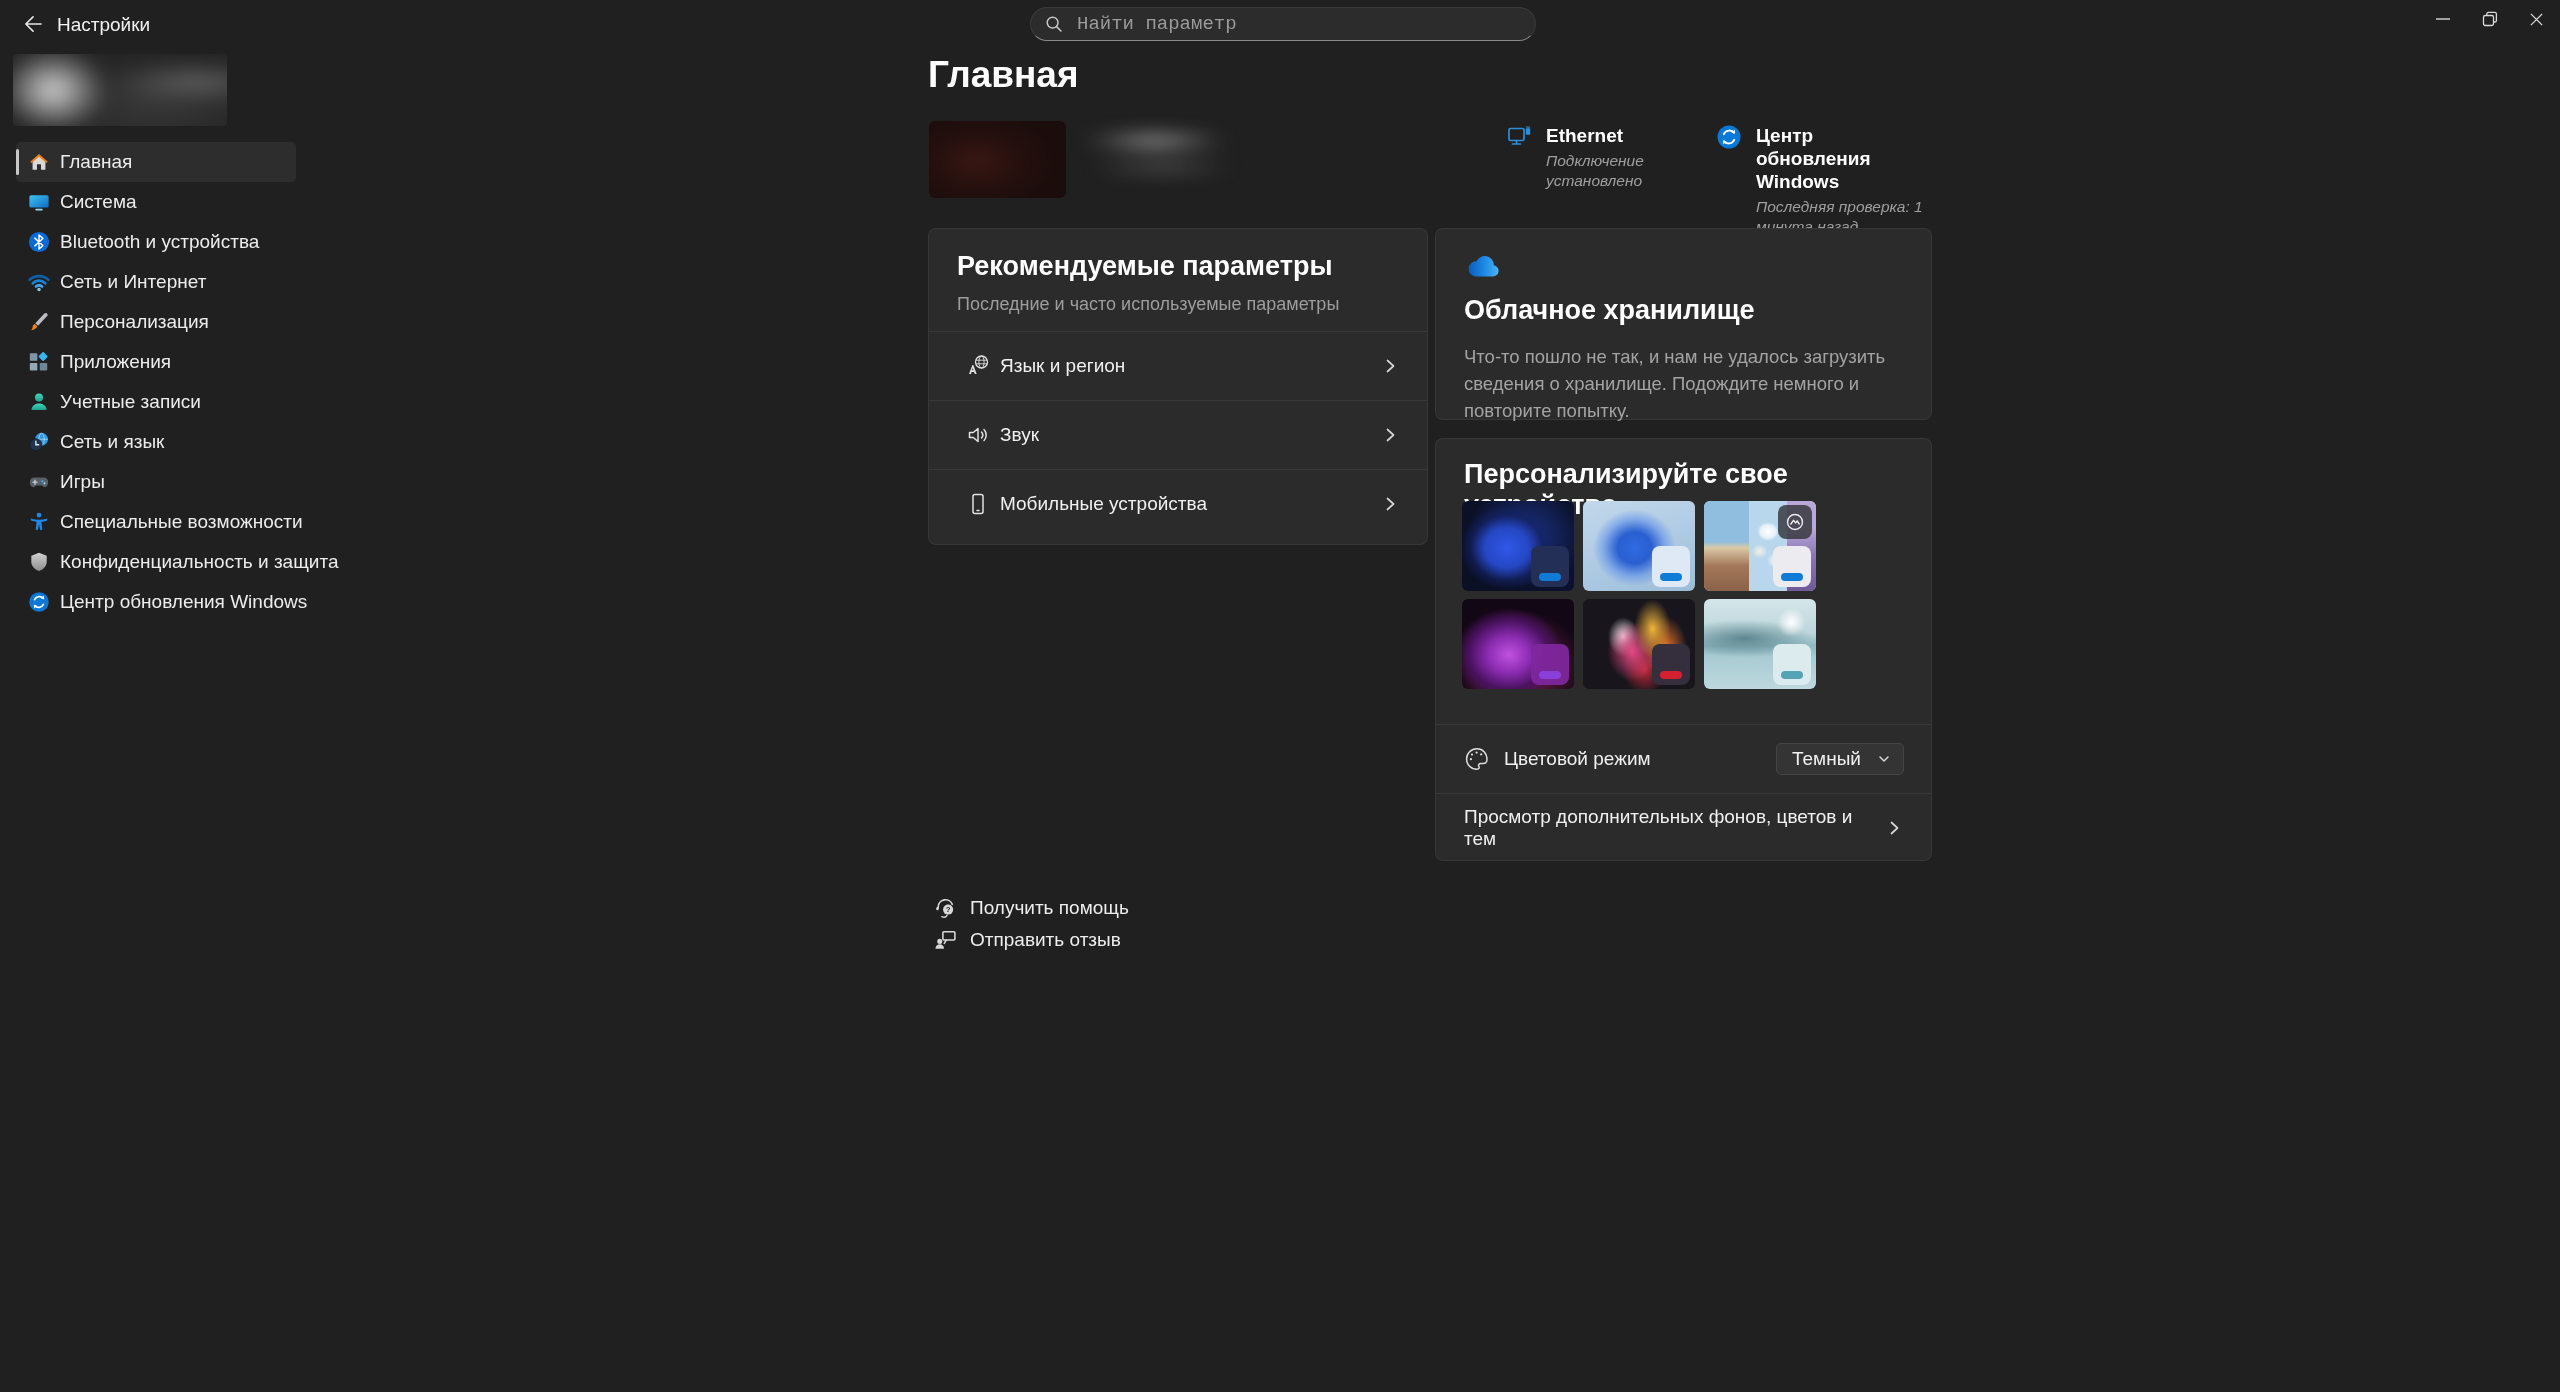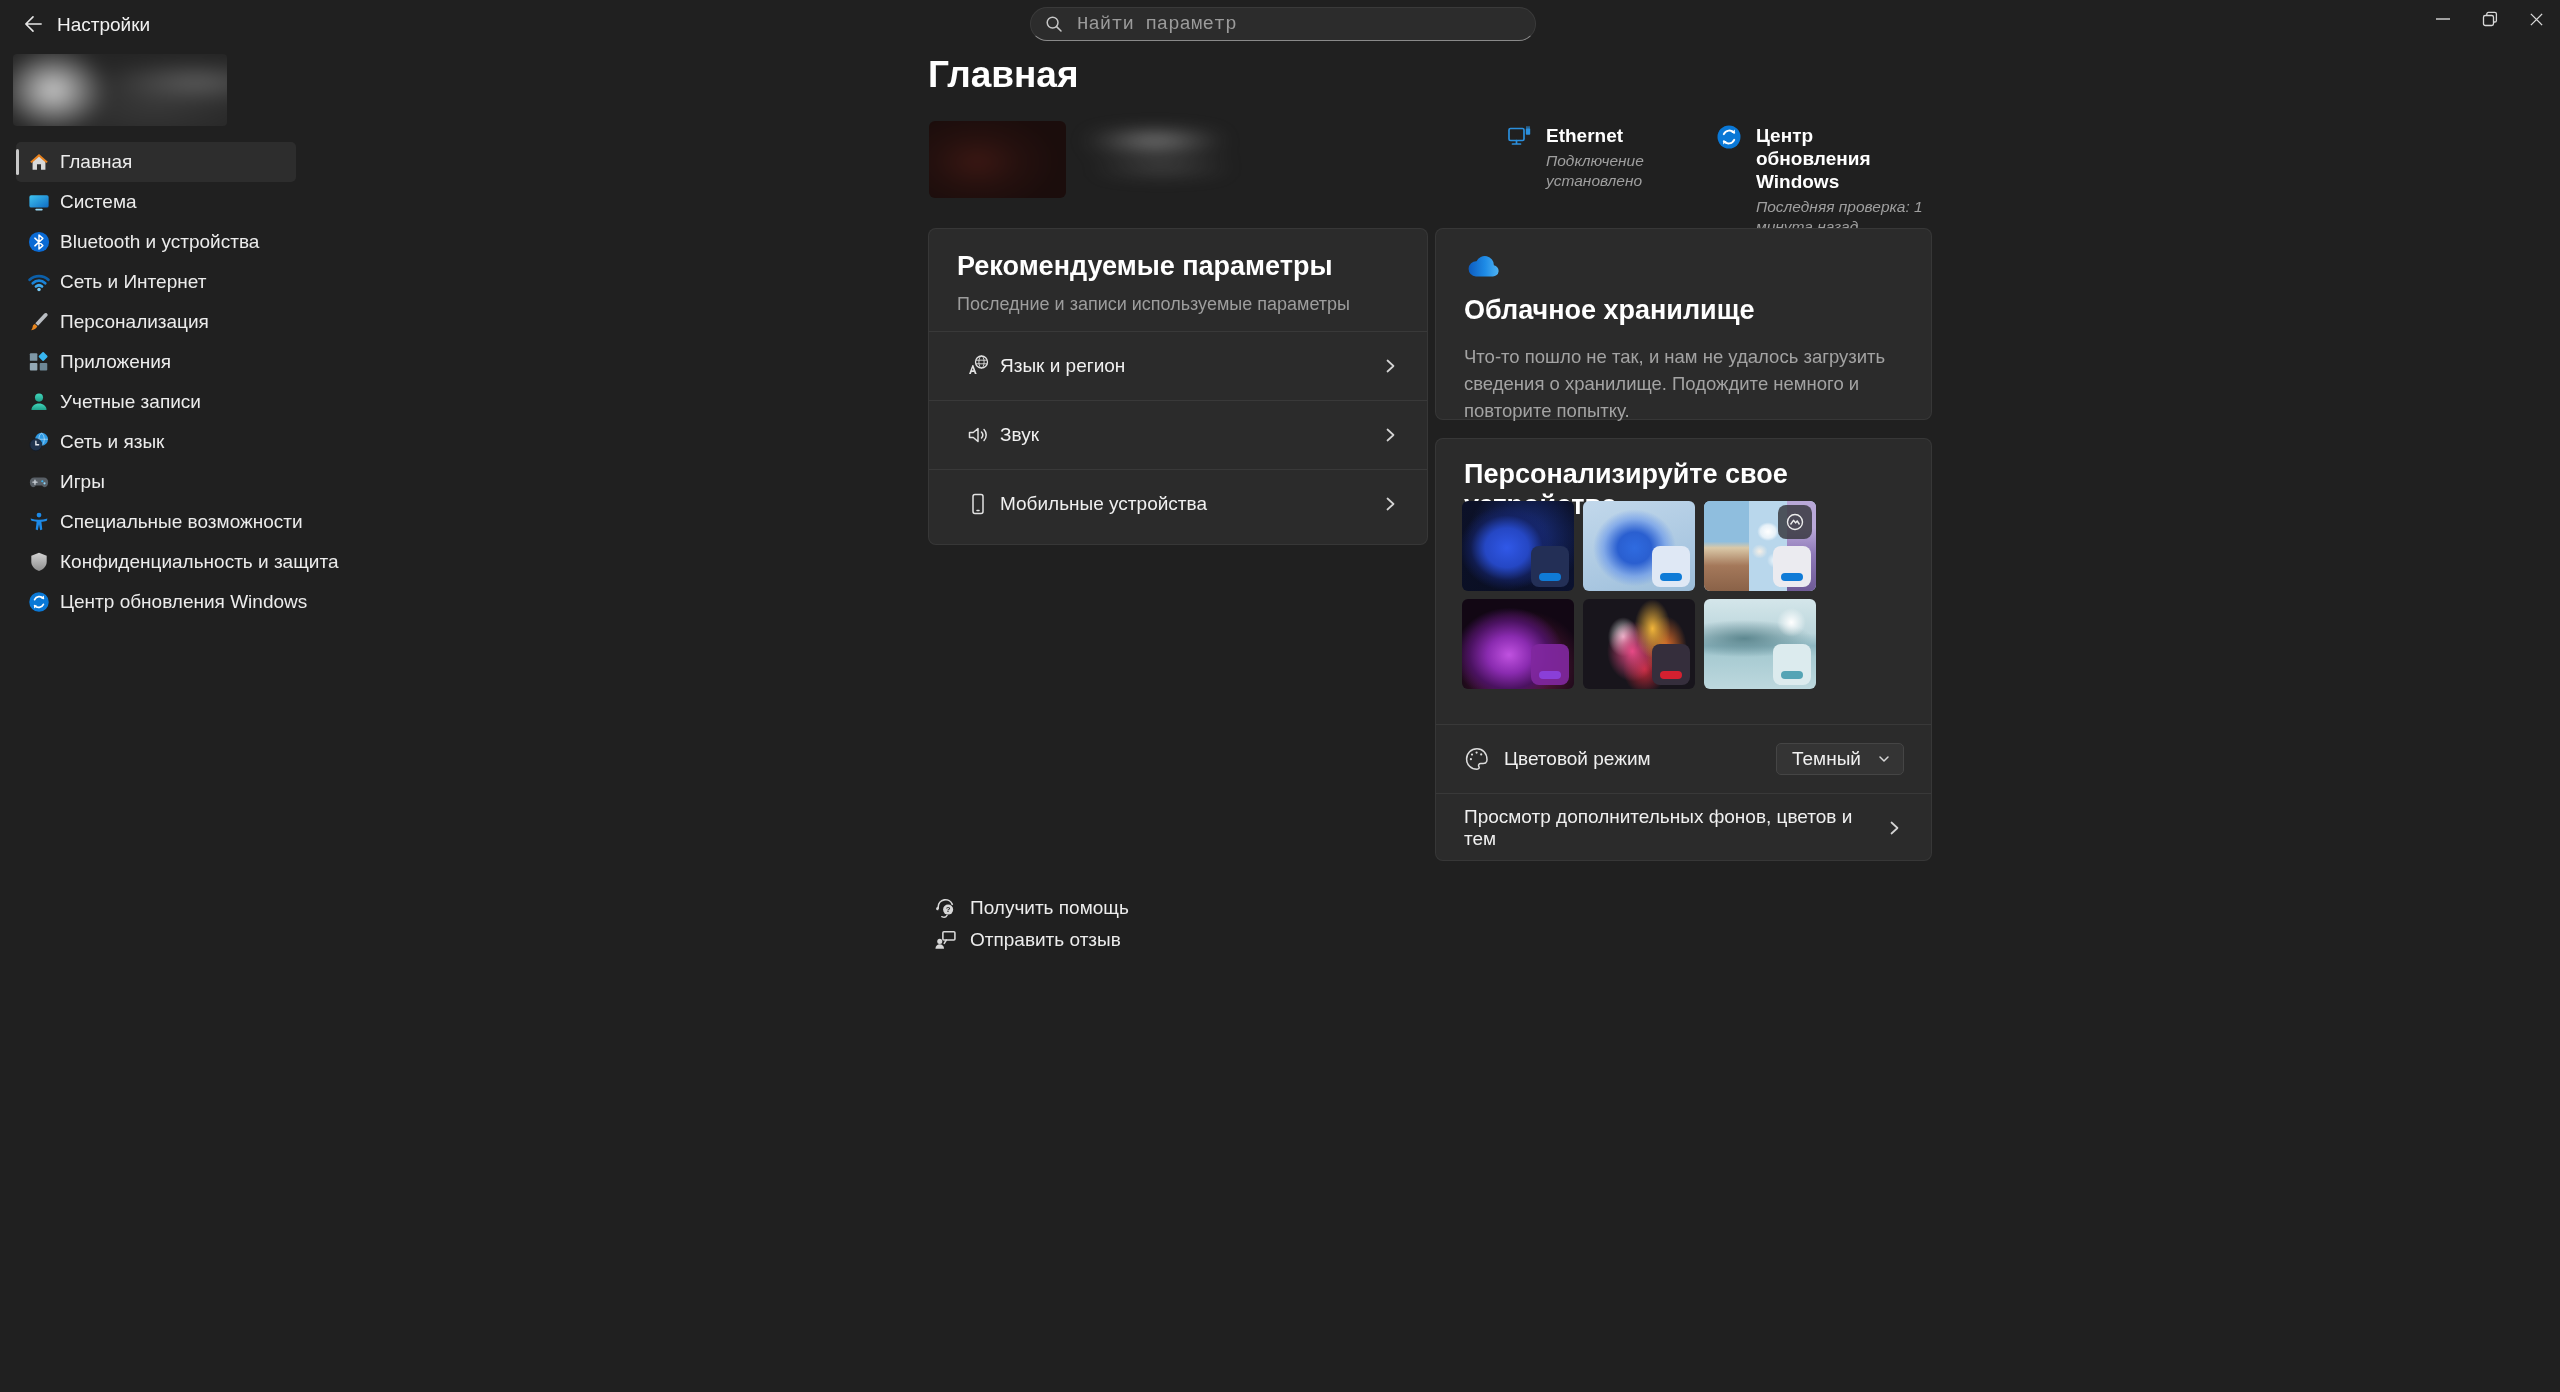--- a/index.html
+++ b/index.html
@@ -394,21 +394,21 @@
     </span>
     <span>
       <div class="status-title">Центр обновления Windows</div>
       <div class="status-sub">Последняя проверка: 1 минута назад</div>
     </span>
   </div>
 
   <div class="card card-left">
     <div class="hdr">
       <div class="card-title">Рекомендуемые параметры</div>
-      <div class="card-sub">Последние и записи используемые параметры</div>
+      <div class="card-sub">Последние и часто используемые параметры</div>
     </div>
     <div class="rec-rows">
 
       <div class="rec-row">
         <span class="rec-ic">
           <svg width="24" height="24" viewBox="0 0 24 24">
               <circle cx="15.5" cy="8" r="6" stroke="#e2e2e2" stroke-width="1.3" fill="none"></circle>
               <ellipse cx="15.5" cy="8" rx="2.6" ry="6" stroke="#e2e2e2" stroke-width="0.9" fill="none"></ellipse>
               <path d="M9.8 6.2 h11.4 M9.8 9.8 h11.4" stroke="#e2e2e2" stroke-width="0.9"></path>
               <path d="M3 20 l3.4-9 h0.9 l3.4 9 h-1.9 l-0.7-2 h-2.5 l-0.7 2z M6 16.3 h1.5 l-0.75-2.3z" fill="#e2e2e2"></path>

